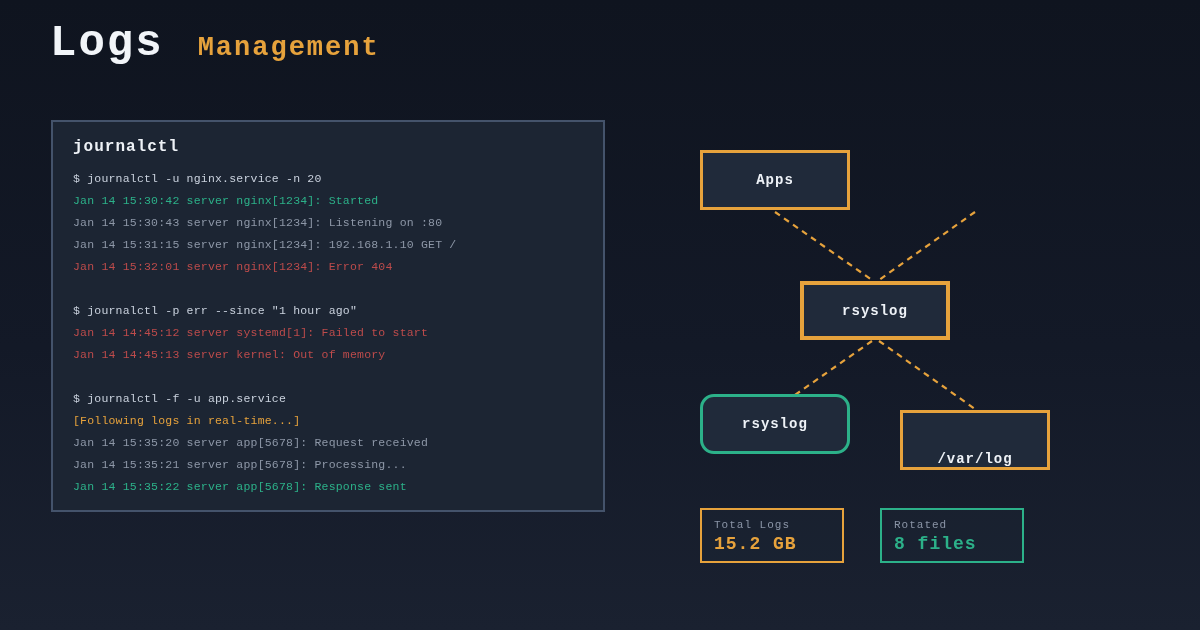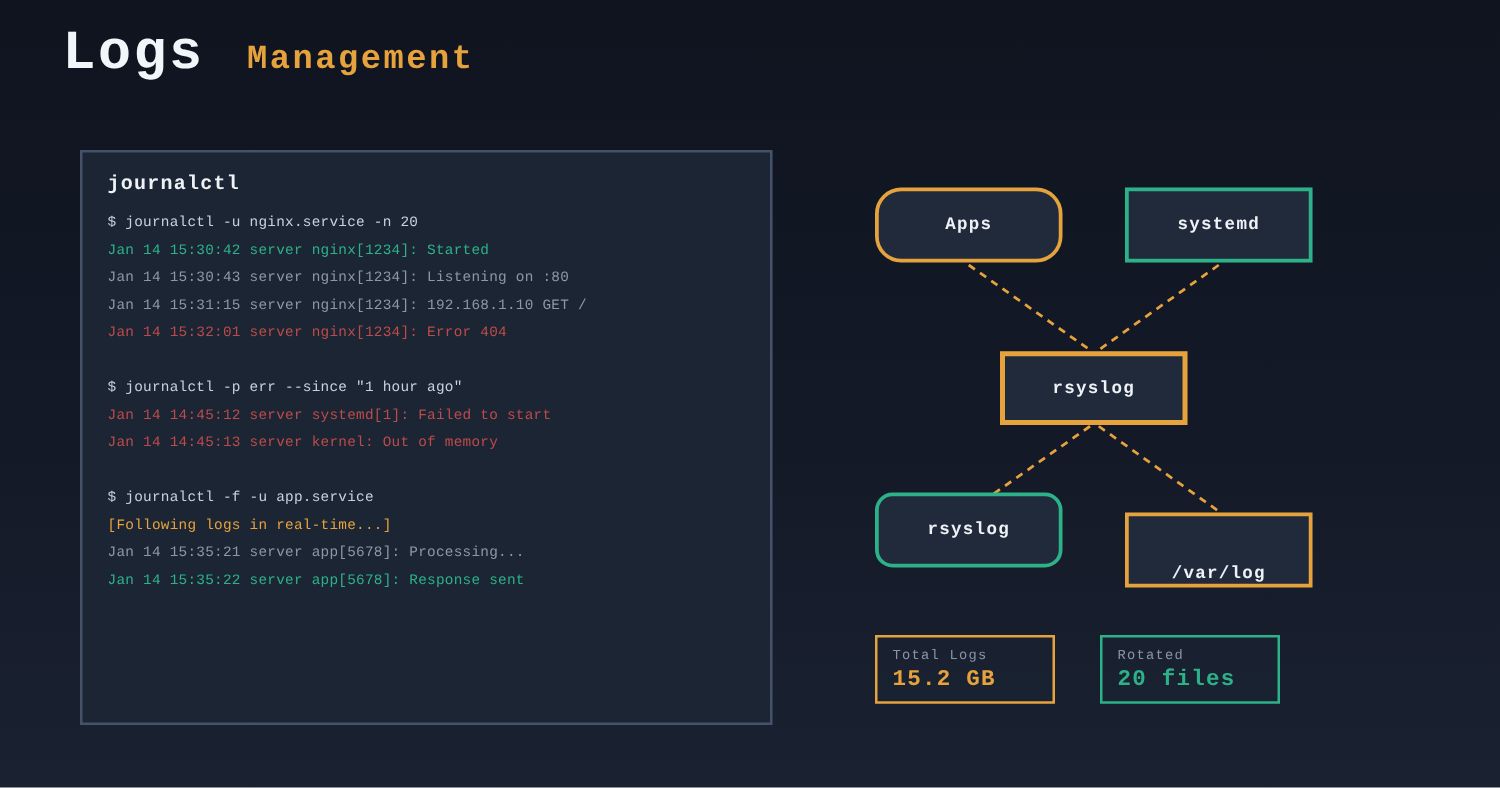--- a/index.html
+++ b/index.html
@@ -16,40 +16,40 @@
   .header { position:absolute; left:50px; top:18px; display:flex; align-items:baseline; }
   .logo {
     font-size:44px; font-weight:bold; color:#f2f5f9; letter-spacing:2px;
   }
   .subtitle {
     font-size:27px; font-weight:bold; color:var(--orange); margin-left:34px; letter-spacing:2px;
   }
 
   
   .terminal {
-    position:absolute; left:64px; top:120px; width:554px; height:460px;
+    position:absolute; left:51px; top:120px; width:554px; height:392px;
     background:#1c2533; border:2px solid #44536b;
     padding:16px 20px;
   }
   .terminal-title { font-size:16px; font-weight:bold; color:#eef2f7; letter-spacing:1px; margin-bottom:12px; }
   .tline { height:22px; line-height:22px; font-size:11.5px; white-space:pre; letter-spacing:0.2px; }
   .t-command   { color:#c9d1dd; }
   .t-info      { color:#8d97a7; }
   .t-success   { color:var(--green); }
   .t-error     { color:var(--red); }
   .t-highlight { color:var(--orange); }
   .t-blank     { }
 
   
   .node {
     position:absolute; width:150px; height:60px; background:#202a3a;
     display:flex; align-items:center; justify-content:center;
     font-size:14px; font-weight:bold; color:#eef2f7; letter-spacing:1px;
   }
-  .node-apps     { left:700px; top:150px; border-width:3px;border-radius:21px; }
+  .node-apps     { left:700px; top:150px; border-width:3px; }
   .node-systemd  { left:900px; top:150px; border-width:3px; }
   .node-journald { left:800px; top:281px; height:59px; border-width:4px; }
   .node-rsyslog  { left:700px; top:394px; border-width:3px;border-radius:14px; }
   .node-varlog   { left:900px; top:410px; border-width:3px;align-items:flex-end; }
   .b-orange { border-style:solid; border-color:var(--orange); }
   .b-green  { border-style:solid; border-color:var(--green); }
 
   .connectors { position:absolute; left:0; top:0; width:1200px; height:630px; pointer-events:none; }
   .connectors line { stroke:var(--orange); stroke-width:2.2; stroke-dasharray:6 5; }
 
@@ -83,50 +83,48 @@
       <div class="tline t-info">Jan 14 15:30:43 server nginx[1234]: Listening on :80</div>
       <div class="tline t-info">Jan 14 15:31:15 server nginx[1234]: 192.168.1.10 GET /</div>
       <div class="tline t-error">Jan 14 15:32:01 server nginx[1234]: Error 404</div>
       <div class="tline t-blank"></div>
       <div class="tline t-command">$ journalctl -p err --since "1 hour ago"</div>
       <div class="tline t-error">Jan 14 14:45:12 server systemd[1]: Failed to start</div>
       <div class="tline t-error">Jan 14 14:45:13 server kernel: Out of memory</div>
       <div class="tline t-blank"></div>
       <div class="tline t-command">$ journalctl -f -u app.service</div>
       <div class="tline t-highlight">[Following logs in real-time...]</div>
+      <div class="tline t-info">Jan 14 15:35:20 server app[5678]: Request received</div>
       <div class="tline t-info">Jan 14 15:35:21 server app[5678]: Processing...</div>
       <div class="tline t-success">Jan 14 15:35:22 server app[5678]: Response sent</div>
     </div>
   </div>
 
   <svg class="connectors" width="1200" height="630" viewBox="0 0 1200 630">
     <line x1="775" y1="212" x2="872" y2="280"></line>
     <line x1="975" y1="212" x2="879" y2="280"></line>
     <line x1="872" y1="341" x2="775" y2="409"></line>
     <line x1="879" y1="341" x2="975" y2="409"></line>
   </svg>
 
   <div class="node node-apps b-orange">
       <span>Apps</span>
-    </div>
-  <div class="node node-systemd b-green">
-      <span>systemd</span>
     </div>
   <div class="node node-journald b-orange">
       <span>rsyslog</span>
     </div>
   <div class="node node-rsyslog b-green">
       <span>rsyslog</span>
     </div>
   <div class="node node-varlog b-orange">
       <span>/var/log</span>
     </div>
 
   <div class="stat stat-0">
     <div class="stat-label">Total Logs</div>
     <div class="stat-value v-orange">15.2 GB</div>
   </div>
   <div class="stat stat-1">
     <div class="stat-label">Rotated</div>
-    <div class="stat-value v-green">20 files</div>
+    <div class="stat-value v-green">8 files</div>
   </div>
 
 </div>
 
 </body></html>

